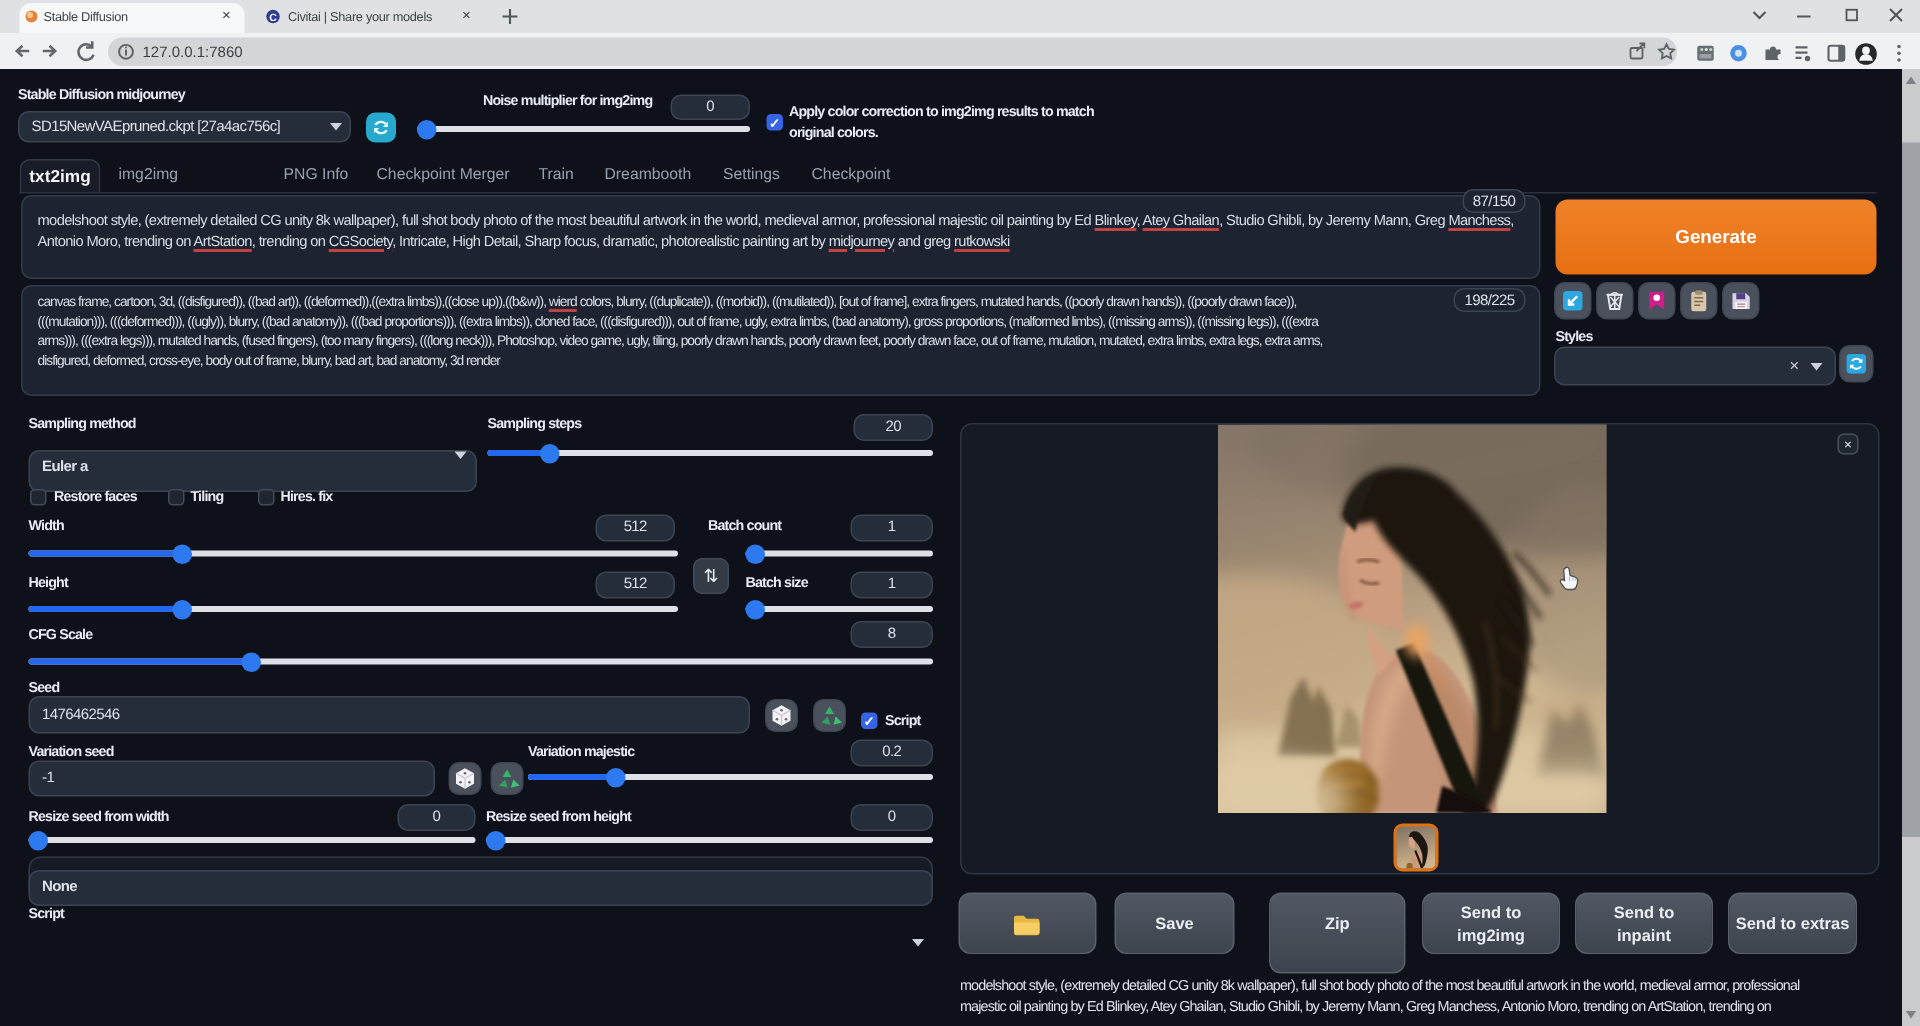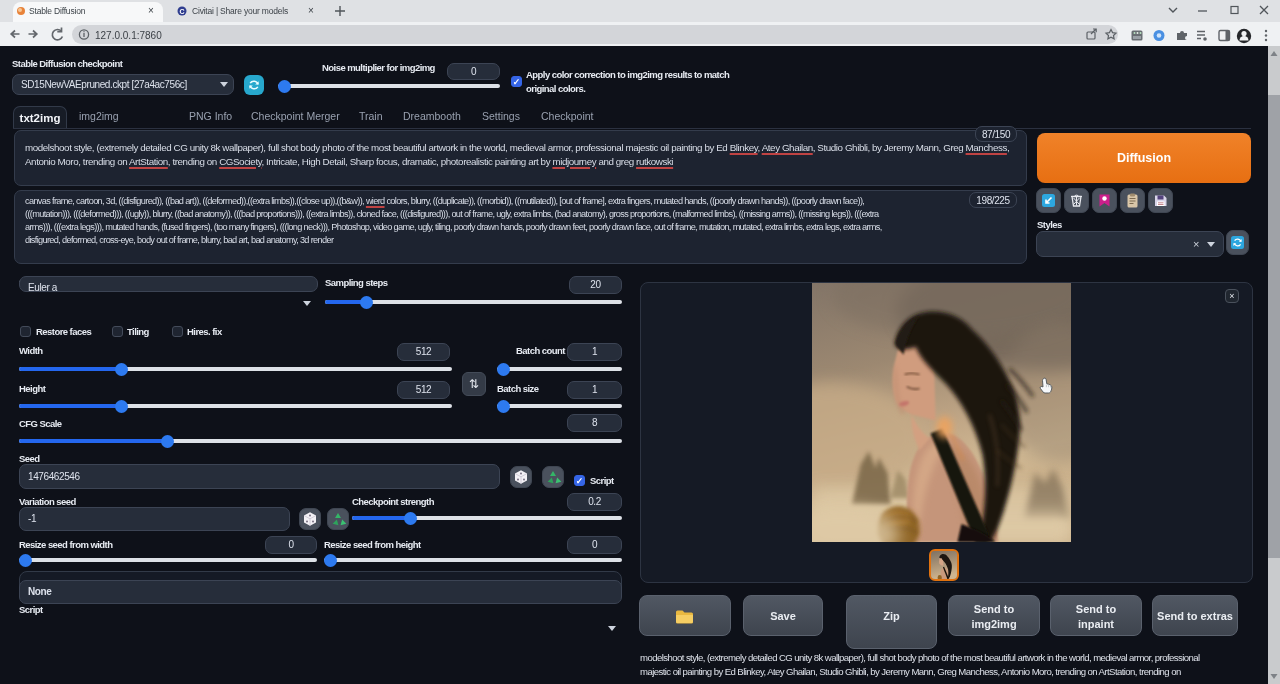--- a/index.html
+++ b/index.html
@@ -87,21 +87,21 @@
   <circle cx="1244" cy="33.6" r="2.6" fill="#f1f3f4"></circle>
   <path d="M1239.5,40.5 a4.5,4.5 0 0 1 9,0 Z" fill="#f1f3f4"></path>
 
   <circle cx="1266" cy="31" r="1.2" fill="#5f6368"></circle>
     <circle cx="1266" cy="35.5" r="1.2" fill="#5f6368"></circle>
     <circle cx="1266" cy="40" r="1.2" fill="#5f6368"></circle>
 </svg>
 
 <div class="abs" id="page" style="left:0; top:46px; width:1268px; height:638px; background:#0e1119;"></div>
 
-<div class="abs lbl" style="left:12px; top:58px;">Stable Diffusion checkpoint</div>
+<div class="abs lbl" style="left:12px; top:58px;">Stable Diffusion midjourney</div>
 <div class="abs input" style="left:12px; top:74px; width:222px; height:21px; line-height:19px; padding-left:8px;">SD15NewVAEpruned.ckpt [27a4ac756c]</div>
 <div class="abs caret" style="left:220px; top:82px;"></div>
 <div class="abs" style="left:244px; top:75px; width:20px; height:20px; background:#27a8cd; border-radius:6px;"><svg width="20" height="20">
       <path d="M6.2,8.2 A4.3,4.3 0 0 1 14,9.4 M13.8,11.8 A4.3,4.3 0 0 1 6,10.6" stroke="#eafcff" stroke-width="1.5" fill="none"></path>
       <path d="M14.6,6.2 v3.4 h-3.4 Z" fill="#eafcff"></path>
       <path d="M5.4,13.8 v-3.4 h3.4 Z" fill="#eafcff"></path>
     </svg></div>
 <div class="abs lbl" style="left:278px; top:62px;padding-left:44px;">Noise multiplier for img2img</div>
 <div class="abs input num" style="left:447px; top:63px; width:53px; height:17px;">0</div>
 <div class="abs track" style="left:278px; top:84px; width:222px;"></div>
@@ -118,21 +118,21 @@
 <div class="abs tabtxt" style="left:359px; top:110px;">Train</div>
 <div class="abs tabtxt" style="left:403px; top:110px;">Dreambooth</div>
 <div class="abs tabtxt" style="left:482px; top:110px;">Settings</div>
 <div class="abs tabtxt" style="left:541px; top:110px;">Checkpoint</div>
 
 <div class="abs" id="prompt1" style="left:14px; top:130px; width:1013px; height:56px; background:#1d2330; border:1px solid #343c4c; border-radius:7px; color:#d9dee8; font-size:9.8px; letter-spacing:-0.42px; line-height:13.5px; padding:10px 10px 6px 10px;">modelshoot style, (extremely detailed CG unity 8k wallpaper), full shot body photo of the most beautiful artwork in the world, medieval armor, professional majestic oil painting by Ed <span class="rsp">Blinkey</span>, <span class="rsp">Atey Ghailan</span>, Studio Ghibli, by Jeremy Mann, Greg <span class="rsp">Manchess</span>, Antonio Moro, trending on <span class="rsp">ArtStation</span>, trending on <span class="rsp">CGSociety</span>, Intricate, High Detail, Sharp focus, dramatic, photorealistic painting art by <span class="rsp">midjourney</span> and greg <span class="rsp">rutkowski</span></div>
 <div class="abs input num" style="left:975px; top:126px; width:42px; height:16px; font-size:10px; background:#1d2330;">87/150</div>
 <div class="abs" id="prompt2" style="left:14px; top:190px; width:1013px; height:74px; background:#1d2330; border:1px solid #343c4c; border-radius:7px; color:#d9dee8; font-size:9.2px; letter-spacing:-0.66px; line-height:13px; padding:4px 10px;">canvas frame, cartoon, 3d, ((disfigured)), ((bad art)), ((deformed)),((extra limbs)),((close up)),((b&amp;w)), <span class="rsp">wierd</span> colors, blurry, ((duplicate)), ((morbid)), ((mutilated)), [out of frame], extra fingers, mutated hands, ((poorly drawn hands)), ((poorly drawn face)),<br>(((mutation))), (((deformed))), ((ugly)), blurry, ((bad anatomy)), (((bad proportions))), ((extra limbs)), cloned face, (((disfigured))), out of frame, ugly, extra limbs, (bad anatomy), gross proportions, (malformed limbs), ((missing arms)), ((missing legs)), (((extra<br>arms))), (((extra legs))), mutated hands, (fused fingers), (too many fingers), (((long neck))), Photoshop, video game, ugly, tiling, poorly drawn hands, poorly drawn feet, poorly drawn face, out of frame, mutation, mutated, extra limbs, extra legs, extra arms,<br>disfigured, deformed, cross-eye, body out of frame, blurry, bad art, bad anatomy, 3d render</div>
 <div class="abs input num" style="left:969px; top:192px; width:48px; height:16px; font-size:10px; background:#1d2330;">198/225</div>
 
-<div class="abs" style="left:1037px; top:133px; width:214px; height:50px; background:linear-gradient(180deg,#f08229,#e76f12); border-radius:8px; color:#fff; font-weight:bold; font-size:12.5px; text-align:center; line-height:50px;">Diffusion</div>
+<div class="abs" style="left:1037px; top:133px; width:214px; height:50px; background:linear-gradient(180deg,#f08229,#e76f12); border-radius:8px; color:#fff; font-weight:bold; font-size:12.5px; text-align:center; line-height:50px;">Generate</div>
 <div class="abs toolbtn" style="left:1036px; top:188px;"><svg width="23" height="23">
       <rect x="5" y="5" width="13" height="13" rx="2.5" fill="#2da7df"></rect>
       <path d="M14.5,8.5 L9,14 M9,10.5 V14 H12.5" stroke="#fff" stroke-width="1.6" fill="none"></path>
     </svg></div>
 <div class="abs toolbtn" style="left:1064px; top:188px;"><svg width="23" height="23">
       <path d="M7,7.5 L8.5,17 h6 L16,7.5 Z" fill="none" stroke="#e7e9ee" stroke-width="1.3"></path>
       <path d="M6,7.5 h11 M9.5,7.5 c0,-1.8 4,-1.8 4,0 M8.6,9 l5.8,6.5 M14.4,9 l-5.8,6.5 M11.5,8 v8.5" stroke="#e7e9ee" stroke-width="1" fill="none"></path>
     </svg></div>
 <div class="abs toolbtn" style="left:1092px; top:188px;"><svg width="23" height="23">
       <path d="M6.5,5.5 h10 v12 l-5,-3.5 -5,3.5 Z" fill="#cc1f8b"></path>
@@ -154,41 +154,41 @@
 <div class="abs" style="left:1193px; top:238px; font-size:11px; color:#cfd4dd;">×</div>
 <div class="abs caret" style="left:1207px; top:242px;"></div>
 <div class="abs toolbtn" style="left:1226px; top:230px; width:23px; height:25px;"><svg width="21" height="23">
       <rect x="4" y="5" width="13" height="13" rx="2.5" fill="#2da7df"></rect>
       <path d="M7.6,9.7 A3.6,3.6 0 0 1 13.9,10.4 M13.6,13.3 A3.6,3.6 0 0 1 7.3,12.6" stroke="#fff" stroke-width="1.3" fill="none"></path>
       <path d="M14.6,8 v2.8 h-2.8 Z" fill="#fff"></path>
       <path d="M6.4,15 v-2.8 h2.8 Z" fill="#fff"></path>
     </svg></div>
 
 <div class="abs lbl" style="left:19px; top:277px;">Sampling method</div>
-<div class="abs input" style="left:19px; top:276px; width:299px; height:16px; line-height:22px; padding-left:8px; font-weight:normal;">Euler a</div>
+<div class="abs input" style="left:19px; top:300px; width:299px; height:28px; line-height:22px; padding-left:8px; font-weight:bold;">Euler a</div>
 <div class="abs caret" style="left:303px; top:301px;"></div>
 <div class="abs lbl" style="left:325px; top:277px;">Sampling steps</div>
 <div class="abs input num" style="left:569px; top:276px; width:53px; height:18px; line-height:16px;">20</div>
 <div class="abs track" style="left:325px; top:300px; width:297px;"></div>
 <div class="abs fill" style="left:325px; top:300px; width:41px;"></div>
 <div class="abs handle" style="left:360px; top:296px;"></div>
 
 <div class="abs cb" style="left:20px; top:326px;"></div>
 <div class="abs lbl" style="left:36px; top:326px;">Restore faces</div>
 <div class="abs cb" style="left:112px; top:326px;"></div>
 <div class="abs lbl" style="left:127px; top:326px;">Tiling</div>
 <div class="abs cb" style="left:172px; top:326px;"></div>
 <div class="abs lbl" style="left:187px; top:326px;">Hires. fix</div>
 
 <div class="abs lbl" style="left:19px; top:345px;">Width</div>
 <div class="abs input num" style="left:397px; top:343px; width:53px; height:18px; line-height:16px;">512</div>
 <div class="abs track" style="left:19px; top:367px; width:433px;"></div>
 <div class="abs fill" style="left:19px; top:367px; width:102px;"></div>
 <div class="abs handle" style="left:115px; top:363px;"></div>
-<div class="abs lbl" style="left:516px; top:345px;">Batch count</div>
+<div class="abs lbl" style="left:472px; top:345px;">Batch count</div>
 <div class="abs input num" style="left:567px; top:343px; width:55px; height:18px; line-height:16px;">1</div>
 <div class="abs track" style="left:497px; top:367px; width:125px;"></div>
 <div class="abs handle" style="left:497px; top:363px;"></div>
 
 <div class="abs" style="left:462px; top:372px; width:24px; height:24px; background:#343b47; border:1px solid #434b58; border-radius:6px; color:#e8ecf2; font-size:12px; text-align:center; line-height:22px;">⇅</div>
 
 <div class="abs lbl" style="left:19px; top:383px;">Height</div>
 <div class="abs input num" style="left:397px; top:381px; width:53px; height:18px; line-height:16px;">512</div>
 <div class="abs track" style="left:19px; top:404px; width:433px;"></div>
 <div class="abs fill" style="left:19px; top:404px; width:102px;"></div>
@@ -228,21 +228,21 @@
       <path d="M4,6.5 L10,9.8 L16,6.5 M10,9.8 V16.8" stroke="#c9c4d0" stroke-width="0.8" fill="none"></path>
       <circle cx="7" cy="12.5" r="0.9" fill="#6d6477"></circle>
       <circle cx="13" cy="12.5" r="0.9" fill="#6d6477"></circle>
       <circle cx="10" cy="6.5" r="0.9" fill="#6d6477"></circle>
     </svg></div>
 <div class="abs toolbtn" style="left:327px; top:508px; width:22px; height:22px;"><svg width="20" height="20">
       <path d="M10,4 L13,9 H7 Z" fill="#34b567"></path>
       <path d="M5.2,15.5 L8.2,10.5 L11.2,15.5 Z" fill="#2ea35c" transform="rotate(15 8.2 13)"></path>
       <path d="M11.8,15.5 L14.8,10.5 L17.8,15.5 Z" fill="#3bc272" transform="rotate(-15 14.8 13)"></path>
     </svg></div>
-<div class="abs lbl" style="left:352px; top:496px;">Checkpoint strength</div>
+<div class="abs lbl" style="left:352px; top:496px;">Variation majestic</div>
 <div class="abs input num" style="left:567px; top:493px; width:55px; height:18px; line-height:16px;">0.2</div>
 <div class="abs track" style="left:352px; top:516px; width:270px;"></div>
 <div class="abs fill" style="left:352px; top:516px; width:58px;"></div>
 <div class="abs handle" style="left:404px; top:512px;"></div>
 
 <div class="abs lbl" style="left:19px; top:539px;">Resize seed from width</div>
 <div class="abs input num" style="left:265px; top:536px; width:52px; height:18px; line-height:16px;">0</div>
 <div class="abs track" style="left:19px; top:558px; width:298px;"></div>
 <div class="abs handle" style="left:19px; top:554px;"></div>
 <div class="abs lbl" style="left:324px; top:539px;">Resize seed from height</div>

